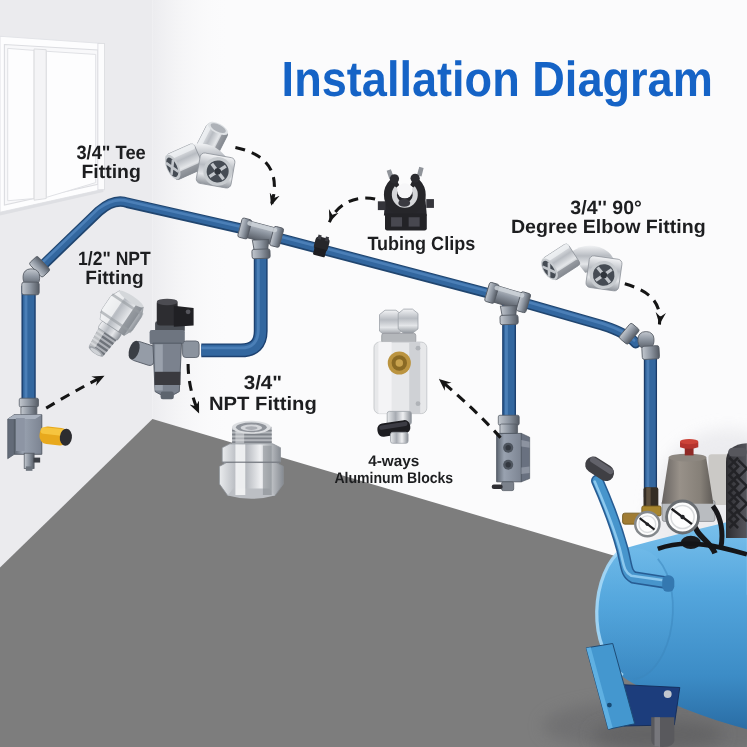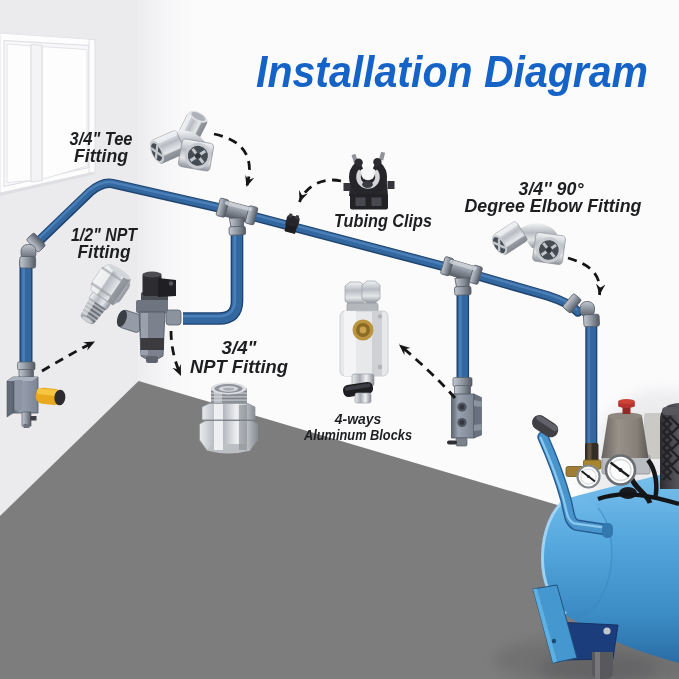--- a/index.html
+++ b/index.html
@@ -1,16 +1,16 @@
 <!DOCTYPE html>
 <html><head>
 <meta charset="utf-8">
 <style>
   html,body{margin:0;padding:0;background:#fff;}
-  #stage{position:relative;width:679px;height:679px;overflow:hidden;font-family:"Liberation Sans",sans-serif;font-style:italic;}
+  #stage{position:relative;width:679px;height:679px;overflow:hidden;font-family:"Liberation Sans",sans-serif;}
 </style>
 </head>
 <body>
 <div id="stage">
 <svg width="679" height="679" viewBox="0 0 679 679">
 <defs>
   <linearGradient id="pipeV" x1="0" y1="0" x2="1" y2="0">
     <stop offset="0" stop-color="#1e4272"></stop>
           <stop offset="0.25" stop-color="#3c6fb2"></stop>
     <stop offset="0.55" stop-color="#4579bd"></stop>

